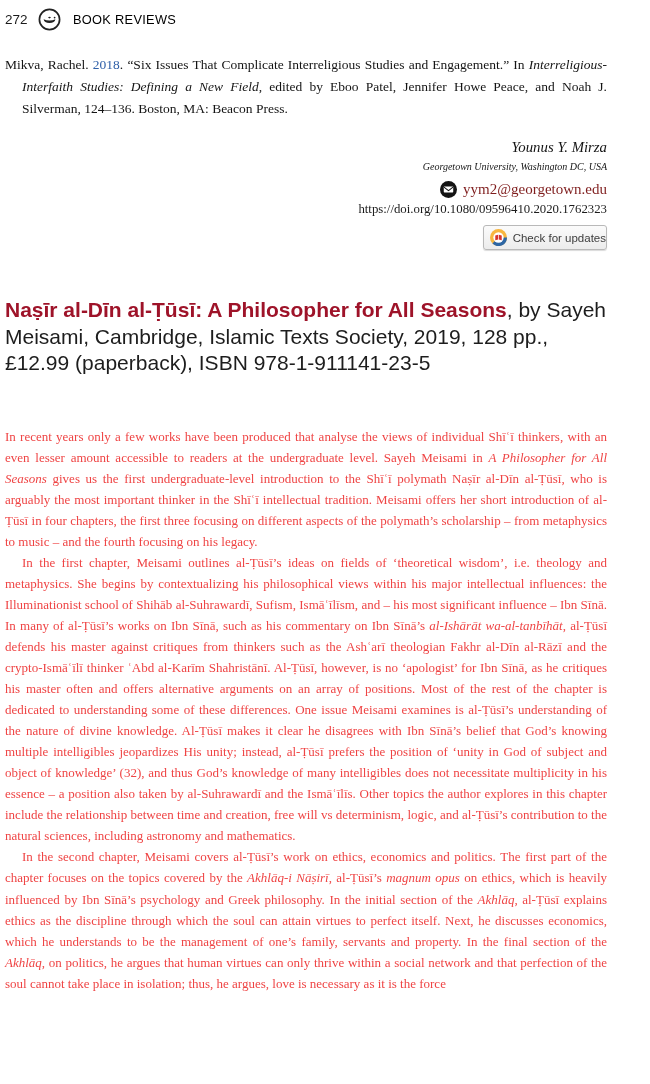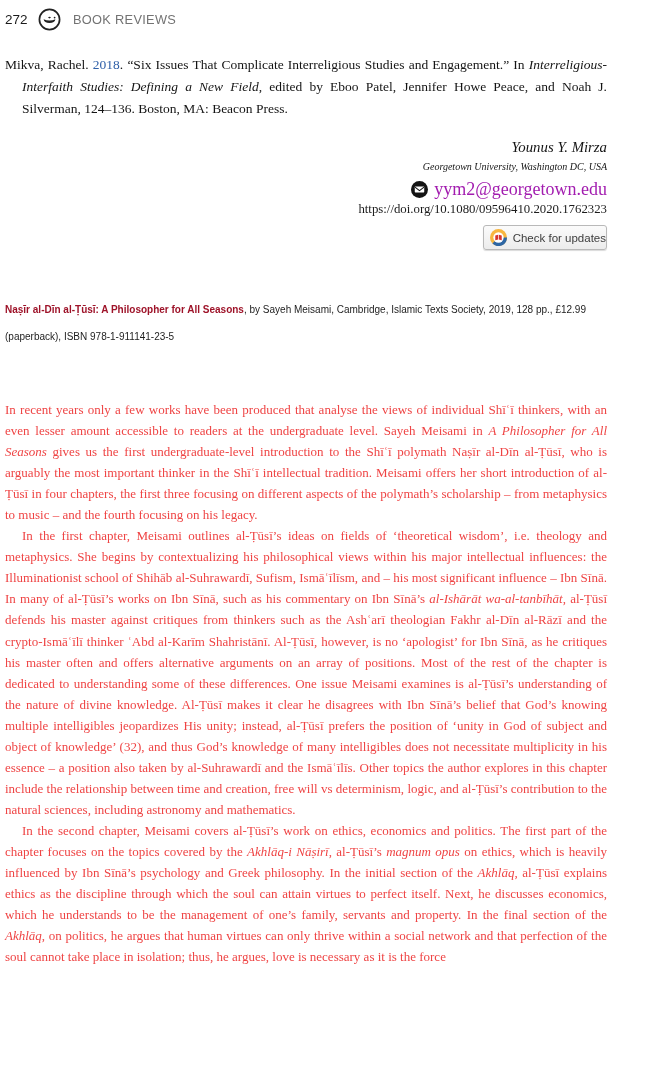--- a/index.html
+++ b/index.html
@@ -5,47 +5,47 @@
   * { margin:0; padding:0; box-sizing:border-box; }
   html,body { background:#ffffff; }
   body { width:650px; height:1084px; overflow:hidden; font-family:"Liberation Serif", serif; color:#151515; }
   .page { width:612px; height:1084px; padding:7px 5px 0 5px; overflow:hidden; background:#fff; }
 
   
   .running-head { display:flex; align-items:center; font-family:"Liberation Sans", sans-serif; height:24px; }
   .page-num { font-size:13.5px; color:#1a1a1a; width:33px; }
   .logo { display:inline-flex; width:23px; height:23px; margin-right:12px; }
   .logo svg { width:23px; height:23px; }
-  .section { font-size:12.8px; letter-spacing:.3px; color:#737373; font-weight:500; }
+  .section { font-size:12.8px; letter-spacing:.3px; color:#000000; font-weight:500; }
 
   
   .reference { margin-top:23px; font-size:13.5px; line-height:22px; text-align:justify;
                padding-left:17px; text-indent:-17px; color:#141414; }
   .txt-link { color:#2e5fa8; cursor:pointer; }
 
   
   .author-block { margin-top:17px; text-align:right; }
   .author-name { font-size:14.8px; line-height:20px;font-style:italic; }
   .author-affil { font-size:10px; line-height:20px; font-style:italic; }
   .author-email-row { display:flex; justify-content:flex-end; align-items:center; gap:6px; line-height:22px; margin-top:1px; }
   .email-icon { display:inline-flex; width:17px; height:17px; }
   .email-icon svg { width:17px; height:17px; }
-  .email { font-size:18px; color:#a21caf; text-decoration:none; cursor:pointer; }
+  .email { font-size:15px; color:#7f1d1d; text-decoration:none; cursor:pointer; }
   .copyright { margin-top:11px; font-size:12.8px; line-height:18px; color:#1b1b1b; }
   .doi { display:block; font-size:12.8px; line-height:18px; color:#1b1b1b; text-decoration:none; cursor:pointer; }
   .badge-row { margin-top:7px; display:flex; justify-content:flex-end; }
   .check-updates { display:inline-flex; align-items:center; gap:6px; padding:3px 0 3px 6px;
                    border:1px solid #b9b9b9; border-radius:3px;
                    background:linear-gradient(#fbfbfb,#ececec); box-shadow:0 1px 1px rgba(0,0,0,.15);
                    font-family:"Liberation Sans", sans-serif; font-size:11.5px; color:#3d3d3d; cursor:pointer; }
   .crossmark { display:inline-flex; width:17px; height:17px; }
   .crossmark svg { width:17px; height:17px; }
 
   
-  .book-heading { margin-top:47px; font-family:"Liberation Sans", sans-serif; font-size:10px;
+  .book-heading { margin-top:47px; font-family:"Liberation Sans", sans-serif; font-size:21px;
                   line-height:26.5px; font-weight:400; color:#1d1d1d; text-align:left; }
   .book-title { font-weight:700; color:#9e1329; }
 
   
   .body-text { margin-top:49px; }
   .para { font-size:13px; line-height:21.05px; text-align:justify; color:#ef4444; }
   .para.indent { text-indent:17px; }
 </style>
 </head>
 <body>

